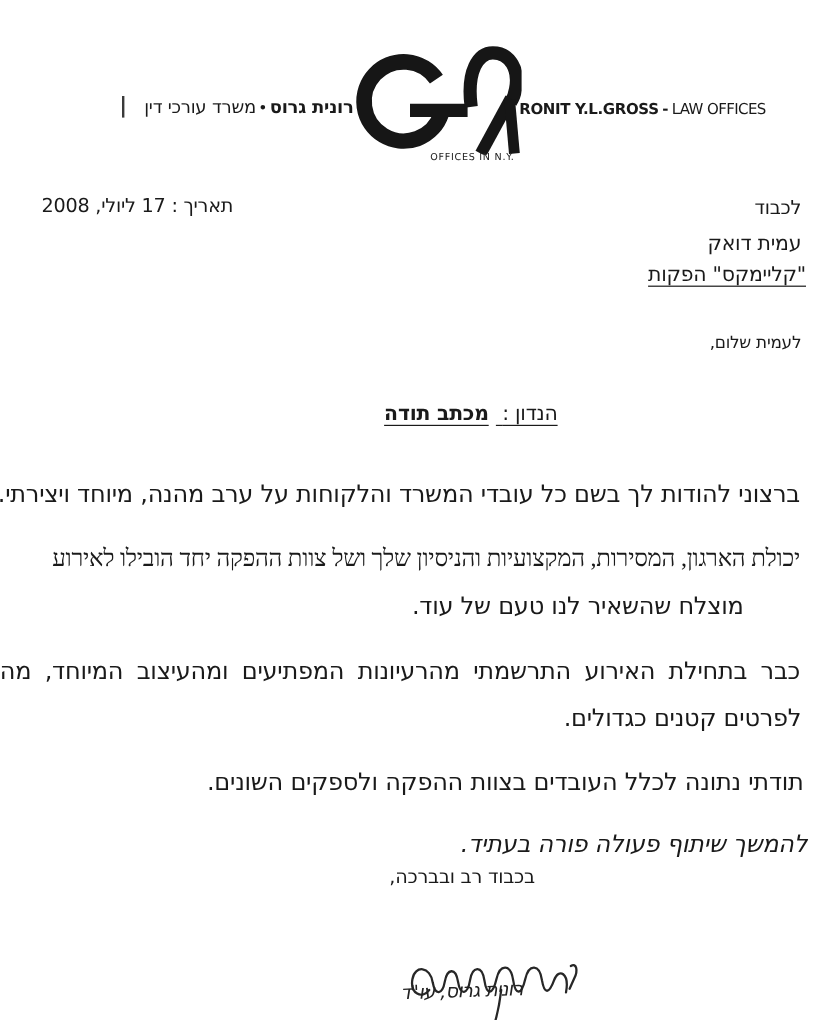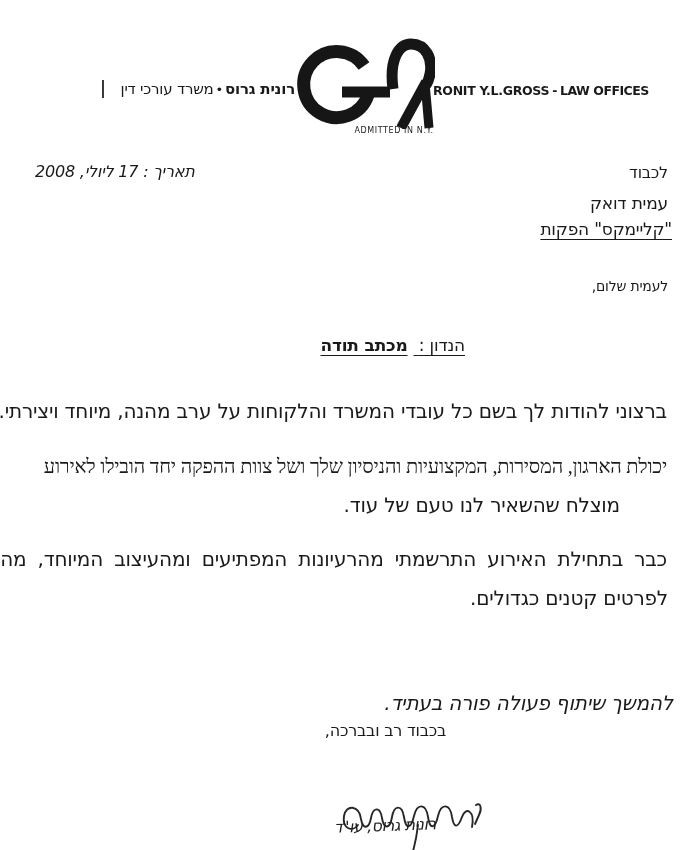--- a/index.html
+++ b/index.html
@@ -13,29 +13,29 @@
   .ltr{direction:ltr;}
   .u{text-decoration:underline;text-underline-offset:4px;text-decoration-thickness:1.4px;}
 
   
   .heb-header{top:55px;right:404px;font-size:15px;}
   .heb-header .bold{font-weight:700;}
   .heb-header .bullet{margin:0 2px;font-size:13px;}
   .eng-header{top:58px;left:433px;font-size:12.5px;direction:ltr;letter-spacing:-0.3px;}
   .eng-header .bold{font-weight:700;}
   .eng-header .sep{margin:0 3px;font-weight:700;}
-  .eng-header .light{font-weight:700;letter-spacing:-0.5px;}
+  .eng-header .light{font-weight:400;letter-spacing:-0.5px;}
   .logo{position:absolute;left:293px;top:12px;width:142px;height:92px;}
   .admitted{top:101px;left:350px;width:88px;text-align:center;font-size:8px;
             letter-spacing:0.6px;color:#222;direction:ltr;white-space:nowrap;}
   .artifact{position:absolute;left:102px;top:55px;width:2px;height:18px;background:#3a3a3a;}
 
   
   .to-label{top:138px;right:31px;font-size:16px;}
-  .date-line{top:137px;left:35px;font-size:16px;font-style:italic;}
+  .date-line{top:137px;left:35px;font-size:16px;}
   .recipient-name{top:168px;right:31px;font-size:17px;}
   .recipient-company{top:194px;right:27px;font-size:17px;}
   .salutation{top:253px;right:31px;font-size:14px;}
 
   
   .subject{top:310px;right:234px;font-size:17px;}
   .subject .title{font-weight:700;margin-right:6px;text-align:center;}
 
   
   .body-line{font-size:20px;}
@@ -65,21 +65,21 @@
   <svg class="logo" viewBox="0 0 142 92" aria-hidden="true">
 
     <path d="M 71 29 A 33 33 0 1 0 75 58" fill="none" stroke="#161616" stroke-width="13"></path>
     <path d="M 49 55 L 97 55" fill="none" stroke="#161616" stroke-width="11"></path>
 
     <path d="M 100 52 C 96 22 106 7 118 7 C 133 7 140 22 137 37 C 136 43 135 45 133 48" fill="none" stroke="#161616" stroke-width="11"></path>
     <path d="M 133 45 L 108 91" fill="none" stroke="#161616" stroke-width="10"></path>
     <path d="M 132 46 L 136 91" fill="none" stroke="#161616" stroke-width="9"></path>
   </svg>
 
-  <div class="line admitted">ADMITTED IN N.Y.</div>
+  <div class="line admitted">OFFICES IN N.Y.</div>
 
   <div class="line eng-header ltr">
     <span class="bold">RONIT Y.L.GROSS</span><span class="sep">-</span><span class="light">LAW OFFICES</span>
   </div>
 
   <div class="artifact"></div>
 
   <div class="line to-label">לכבוד</div>
   <div class="line date-line">תאריך : 17 ליולי, 2008</div>
   <div class="line recipient-name">עמית דואק</div>
@@ -90,20 +90,21 @@
   <div class="line subject u">
     <span>הנדון :</span>
     <span class="title">מכתב תודה</span>
   </div>
 
   <div class="line body-line p1">ברצוני להודות לך בשם כל עובדי המשרד והלקוחות על ערב מהנה, מיוחד ויצירתי.</div>
   <div class="line body-line p2l1">יכולת הארגון, המסירות, המקצועיות והניסיון שלך ושל צוות ההפקה יחד הובילו לאירוע</div>
   <div class="line body-line p2l2">מוצלח שהשאיר לנו טעם של עוד.</div>
   <div class="line body-line p3l1">כבר בתחילת האירוע התרשמתי מהרעיונות המפתיעים ומהעיצוב המיוחד, מהירידה</div>
   <div class="line body-line p3l2">לפרטים קטנים כגדולים.</div>
+  <div class="line body-line p4">תודתי נתונה לכלל העובדים בצוות ההפקה ולספקים השונים.</div>
   <div class="line body-line p5">להמשך שיתוף פעולה פורה בעתיד.</div>
 
   <div class="line closing">בכבוד רב ובברכה,</div>
 
   <svg class="sig-svg" viewBox="0 0 165 88" aria-hidden="true">
     <g fill="none" stroke="#272727" stroke-width="1.9" stroke-linecap="round">
       <path d="M 152 40 C 155 24 146 19 142 30 C 138 41 134 42 132 30 C 130 16 121 16 118 29 C 115 42 110 43 108 30 C 106 16 97 16 94 29 C 91 42 86 43 84 30 C 82 17 74 18 72 30 C 70 42 64 43 62 31 C 60 19 53 20 51 31 C 49 42 43 43 41 32 C 39 18 26 17 24 29 C 22 41 32 46 38 38"></path>
       <path d="M 98 38 C 96 55 92 70 87 80"></path>
       <path d="M 156 18 C 161 15 162 22 159 28 L 155 37"></path>
     </g>

